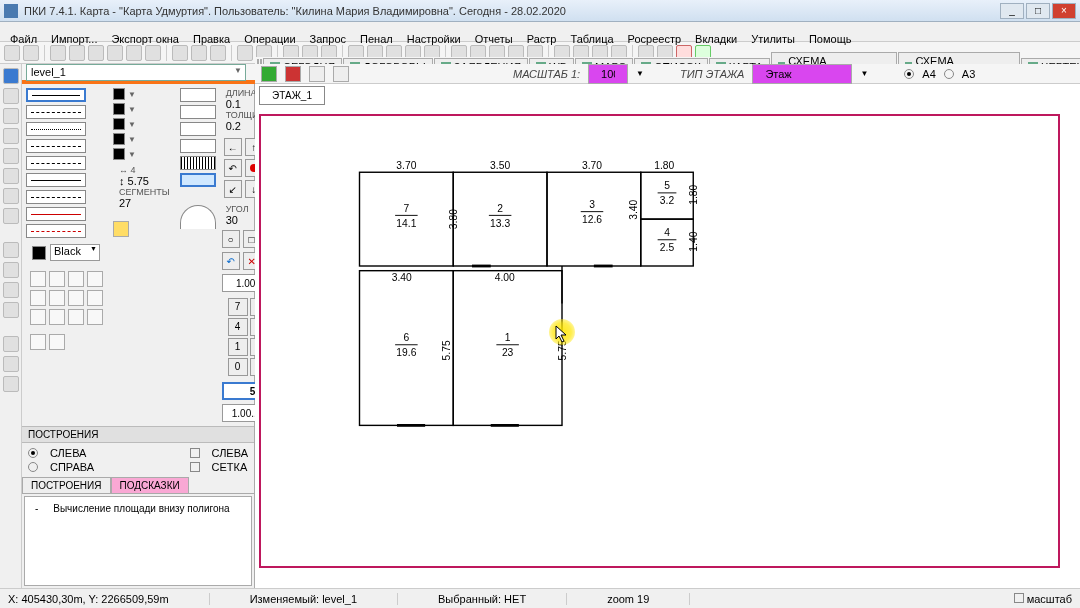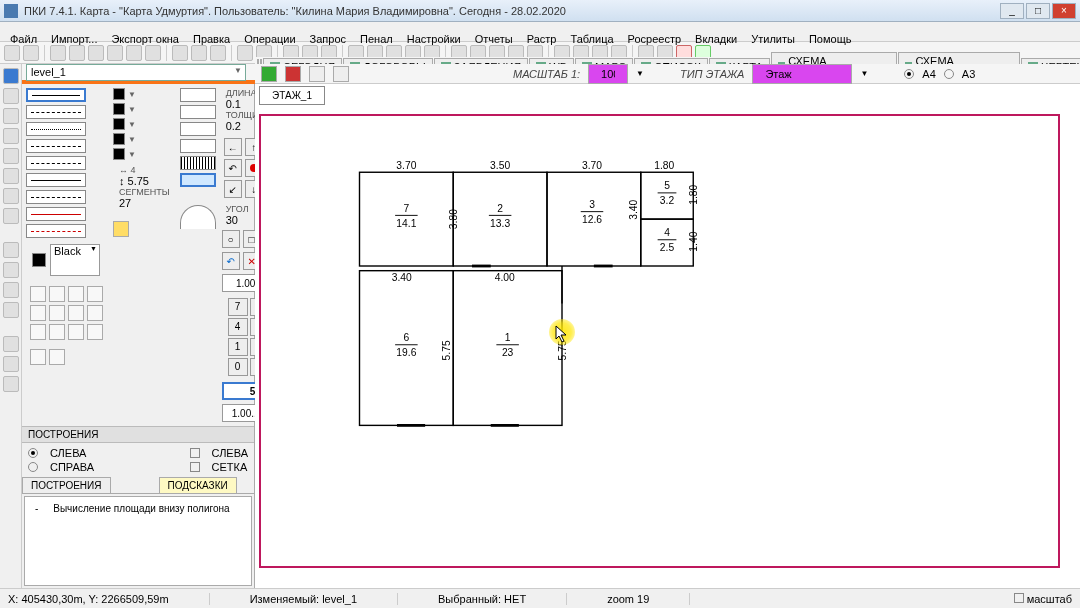--- a/index.html
+++ b/index.html
@@ -56,33 +56,33 @@
 .numinp { width: 48px; height: 18px; border: 1px solid #999; background: #fff; text-align: center; font-size: 10px; }
 .numinp.sel { background: #fff; border: 2px solid #3a7ad0; font-weight: bold; }
 
 .ctrl-grid { padding: 4px; display: flex; flex-direction: column; gap: 3px; }
 .ctrl-row { display: flex; gap: 3px; }
 .ctrl-btn { width: 18px; height: 18px; border: 1px solid #999; background: #eee; display: flex; align-items: center; justify-content: center; font-size: 10px; }
 .ctrl-btn.red circle { fill: #d00; }
 
 .colorsel { padding: 3px 6px; display: flex; align-items: center; gap: 4px; }
 .colorbox { width: 14px; height: 14px; background: #000; border: 1px solid #888; }
-.colordd { width: 50px; height: 32px; border: 1px solid #999; background: #fff; padding: 0 3px; font-size: 10px; position: relative; }
+.colordd { width: 50px; height: 17px; border: 1px solid #999; background: #fff; padding: 0 3px; font-size: 10px; position: relative; }
 .colordd::after { content: "▼"; position: absolute; right: 2px; font-size: 7px; }
 
 .section-hdr { background: #e0e0e0; padding: 2px 6px; font-size: 10px; border-top: 1px solid #bbb; border-bottom: 1px solid #bbb; text-transform: uppercase; }
 .section-body { padding: 3px 6px; font-size: 10px; }
 .radio-row { display: flex; align-items: center; gap: 12px; padding: 1px 0; }
 .radio { width: 10px; height: 10px; border: 1px solid #888; border-radius: 50%; }
 .radio.on::after { content: ""; display: block; width: 4px; height: 4px; background: #000; border-radius: 50%; margin: 2px; }
 .chk { width: 10px; height: 10px; border: 1px solid #888; }
 
 .tabs2 { display: flex; border-bottom: 1px solid #aaa; }
 .tab2 { padding: 2px 8px; border: 1px solid #aaa; border-bottom: none; background: #eee; font-size: 10px; }
-.tab2.active { background: #fef9c3; margin-left: 48px; }
+.tab2.active { background: #f9a8d4; }
 
 .hints { flex: 1; background: #fff; border: 1px solid #aaa; margin: 2px; padding: 2px; font-size: 10px; overflow: hidden; }
 .hints th { text-align: left; font-weight: normal; border-bottom: 1px solid #ccc; padding: 2px 4px; font-size: 10px; }
 .hints td { padding: 2px 6px; font-size: 10px; }
 
 .canvas-area { flex: 1; background: #fff; position: relative; overflow: hidden; }
 .canvas-bar { height: 20px; background: #f5f5f5; border-bottom: 1px solid #ccc; display: flex; align-items: center; padding: 0 6px; gap: 8px; font-size: 10px; }
 .cb-btn { width: 16px; height: 16px; border: 1px solid #aaa; background: #eee; }
 .cb-lbl { color: #444; font-style: italic; }
 .cb-inp { height: 20px; border: 1px solid #aaa; background: #d946ef; padding: 0 12px; }

